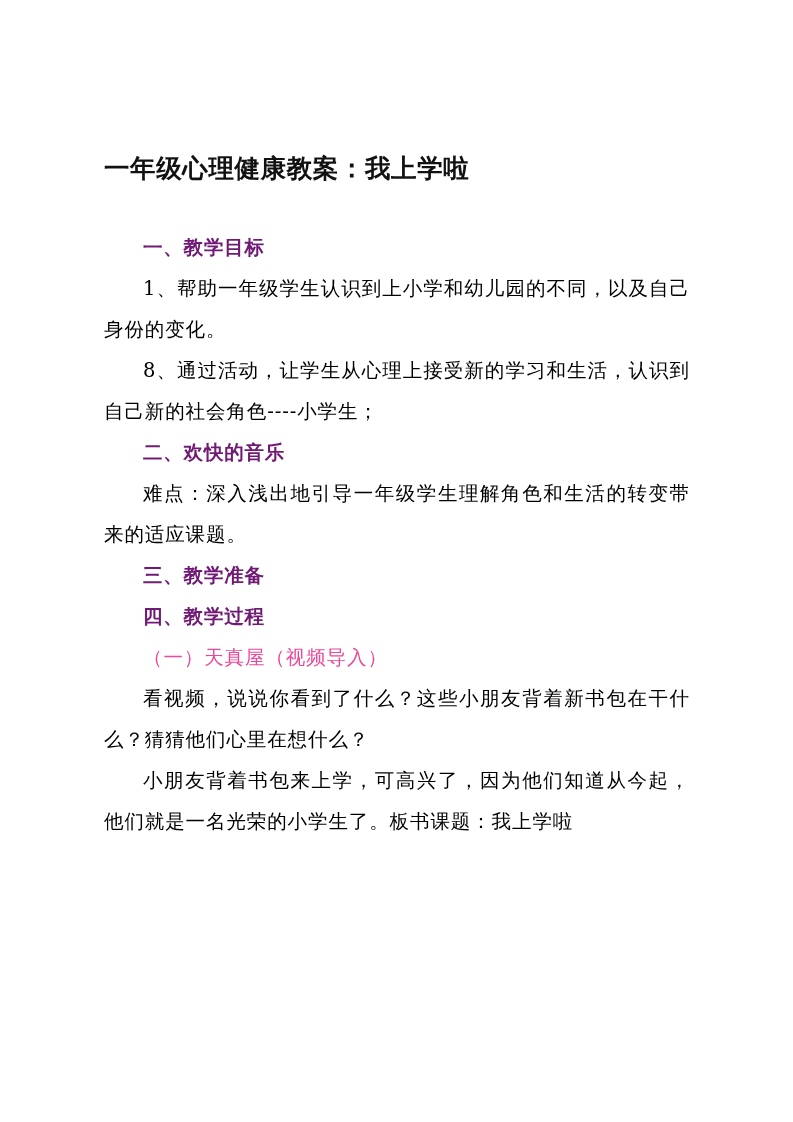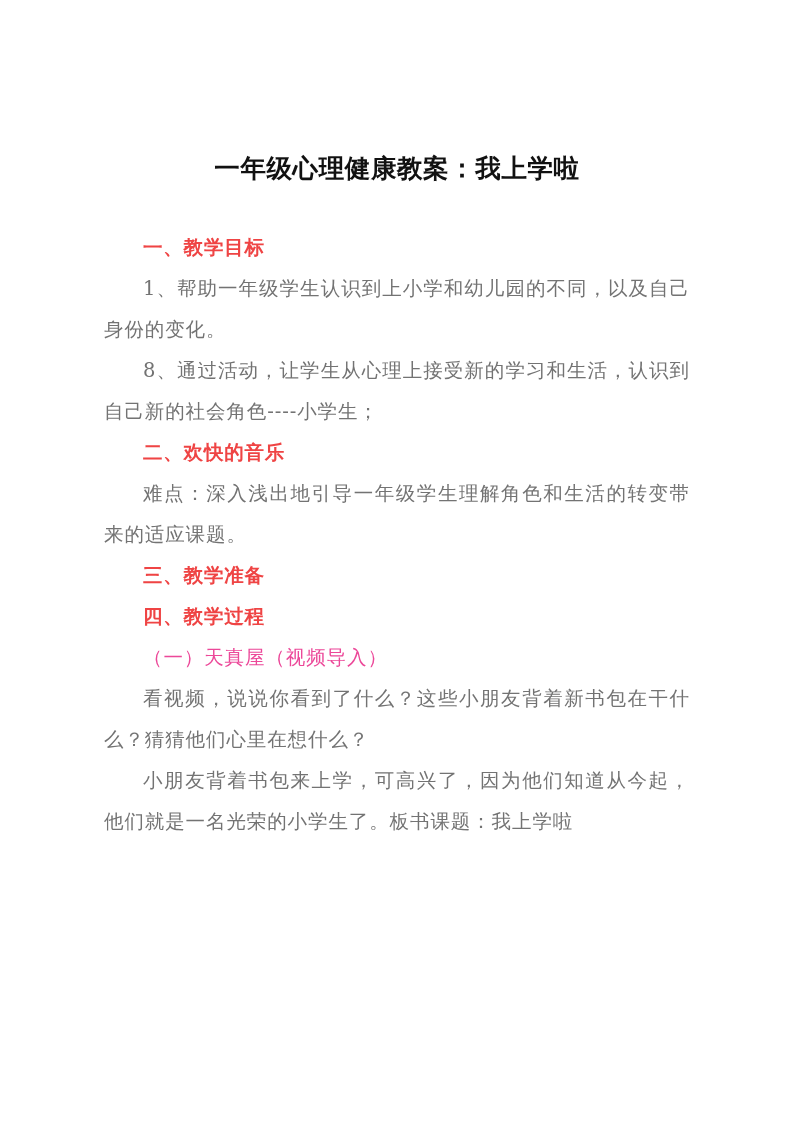--- a/index.html
+++ b/index.html
@@ -24,48 +24,48 @@
   }
   .doc-body {
     position: absolute;
     left: 104px;
     top: 148px;
     width: 586px;
   }
   .doc-title {
     font-size: 25.5px;
     font-weight: bold;
-    text-align: center;
+    text-align: left;
     letter-spacing: 0.6px;
     line-height: 41px;
     margin: 0 0 38px 0;
     color: #111111;
     font-family: "DejaVu Sans", "Liberation Sans", sans-serif;
   }
   .section-heading {
     font-size: 19.5px;
     font-weight: bold;
     line-height: 41px;
     margin: 0;
     text-indent: 39px;
     letter-spacing: 0.8px;
-    color: #ef4444;
+    color: #701a75;
     font-family: "DejaVu Sans", "Liberation Sans", sans-serif;
     white-space: nowrap;
   }
   .para {
     font-size: 19.5px;
     font-weight: normal;
     line-height: 41px;
     margin: 0;
     text-indent: 39px;
     text-align: justify;
     text-justify: inter-ideograph;
     letter-spacing: 0.9px;
-    color: #737373;
+    color: #000000;
   }
   .subheading {
     font-size: 19.5px;
     font-weight: normal;
     line-height: 41px;
     margin: 0;
     text-indent: 39px;
     letter-spacing: 0.9px;
     color: #ec4899;
     white-space: nowrap;

